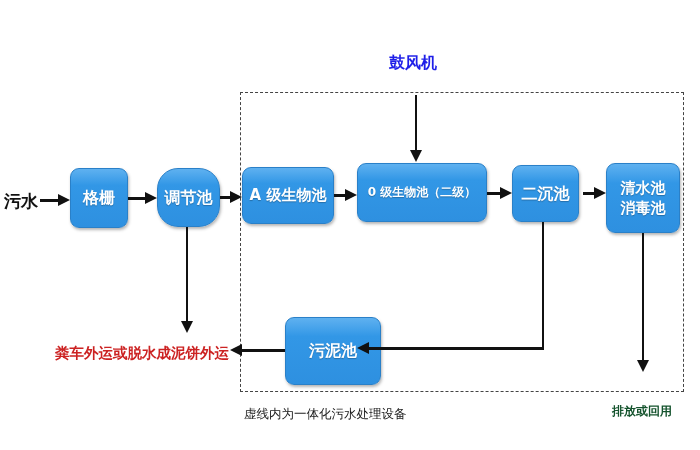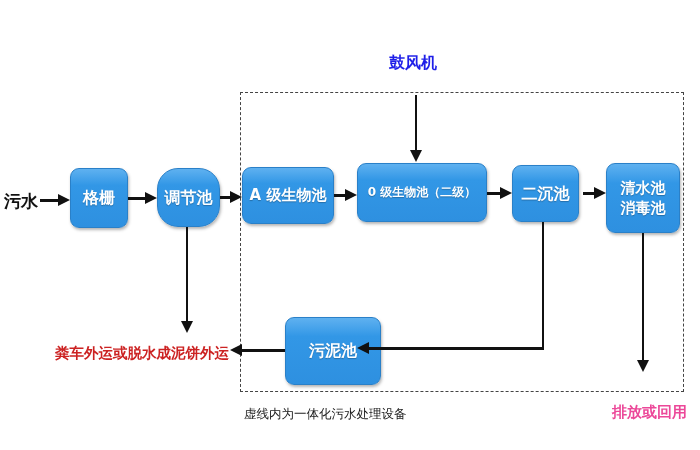--- a/index.html
+++ b/index.html
@@ -42,21 +42,21 @@
     border-top:6px solid transparent;border-bottom:6px solid transparent;
     border-right:12px solid #111;}
   .head-down{position:absolute;width:0;height:0;
     border-left:6px solid transparent;border-right:6px solid transparent;
     border-top:12px solid #111;}
   
   .lbl-source{left:4px;top:190px;font-size:17px;font-weight:bold;color:#111;}
   .lbl-blower{left:389px;top:53px;font-size:16px;font-weight:bold;color:#1f1fe8;}
   .lbl-sludge-out{left:55px;top:344px;font-size:14.5px;font-weight:bold;color:#cc2222;white-space:nowrap;}
   .lbl-caption{left:244px;top:406px;font-size:12.5px;color:#1a1a1a;white-space:nowrap;}
-  .lbl-discharge{left:612px;top:403px;font-size:15px;font-weight:bold;color:#ec4899;white-space:nowrap;}
+  .lbl-discharge{left:612px;top:403px;font-size:12px;font-weight:bold;color:#14532d;white-space:nowrap;}
 </style>
 </head>
 <body>
 
 <div class="dashed-rect"></div>
 
 <div class="abs lbl-source">污水</div>
 
 <div class="abs lbl-blower">鼓风机</div>
 

